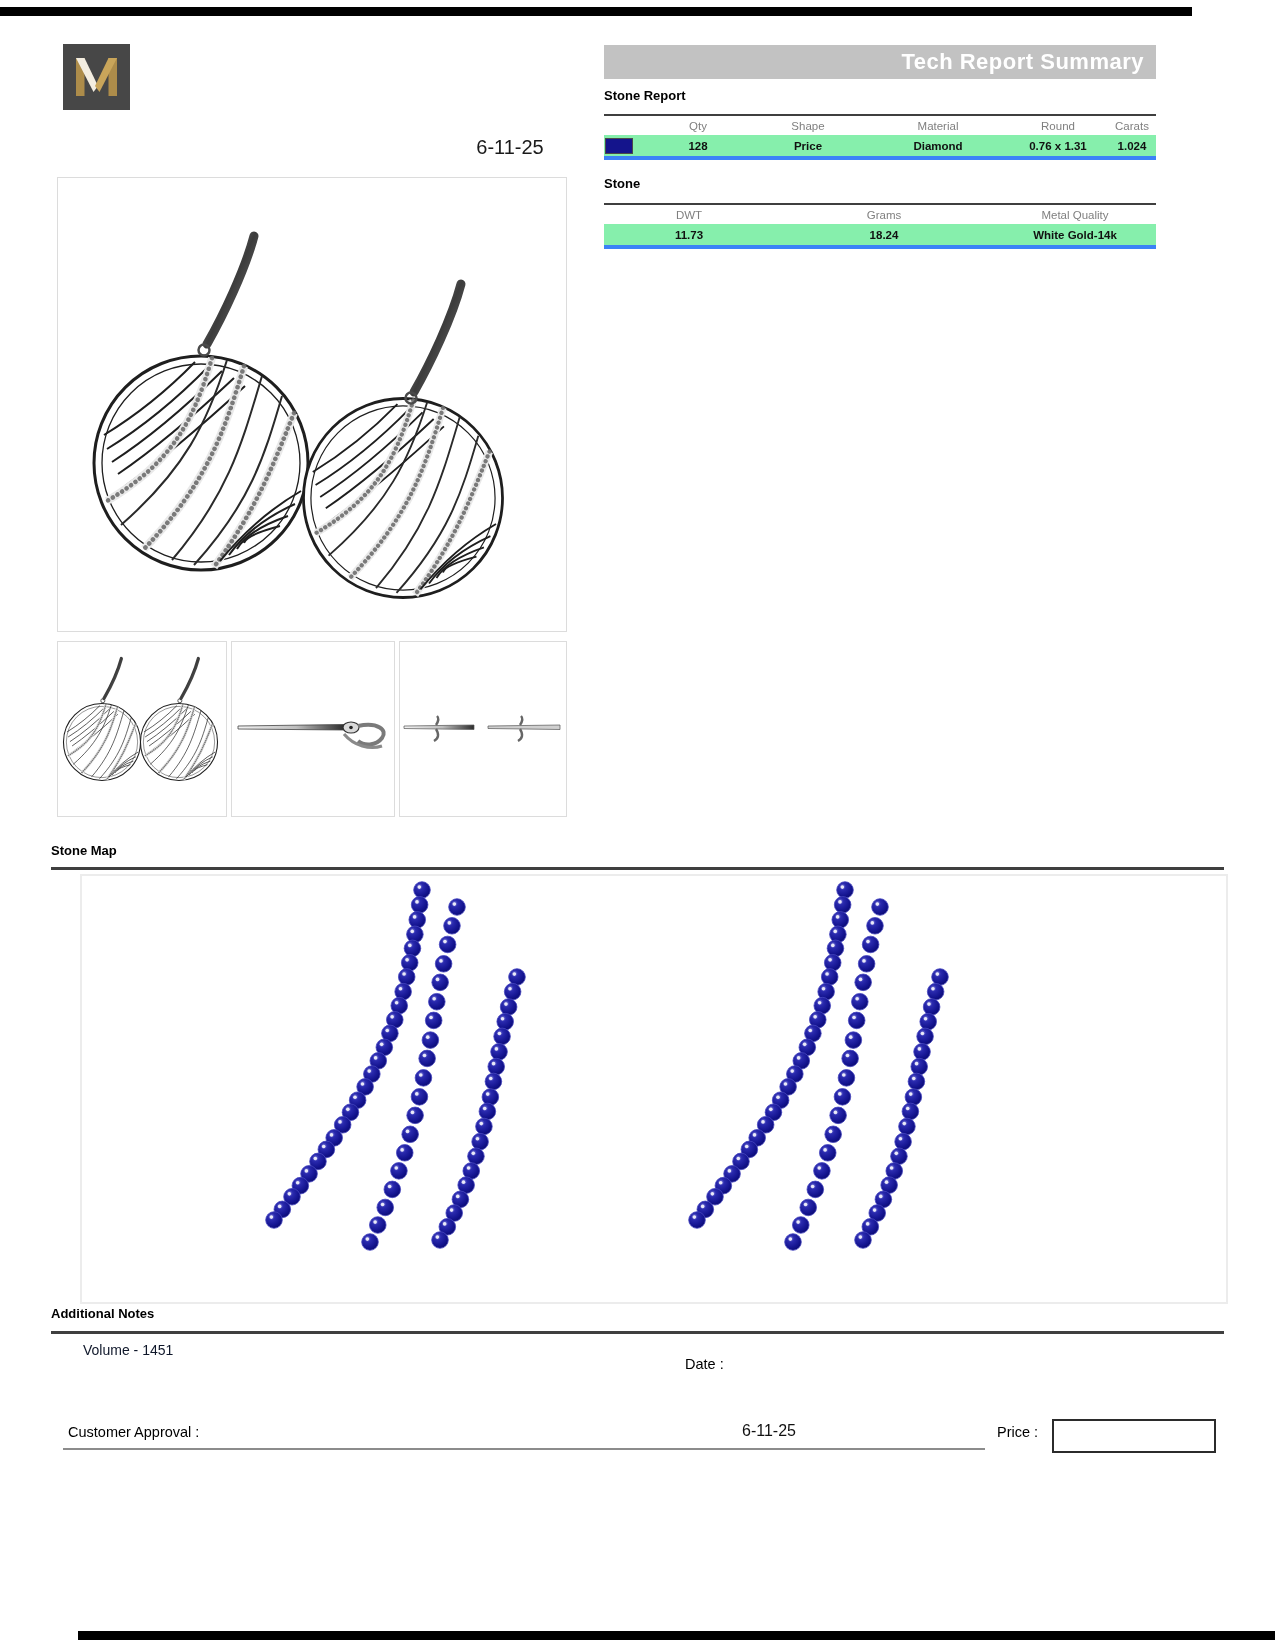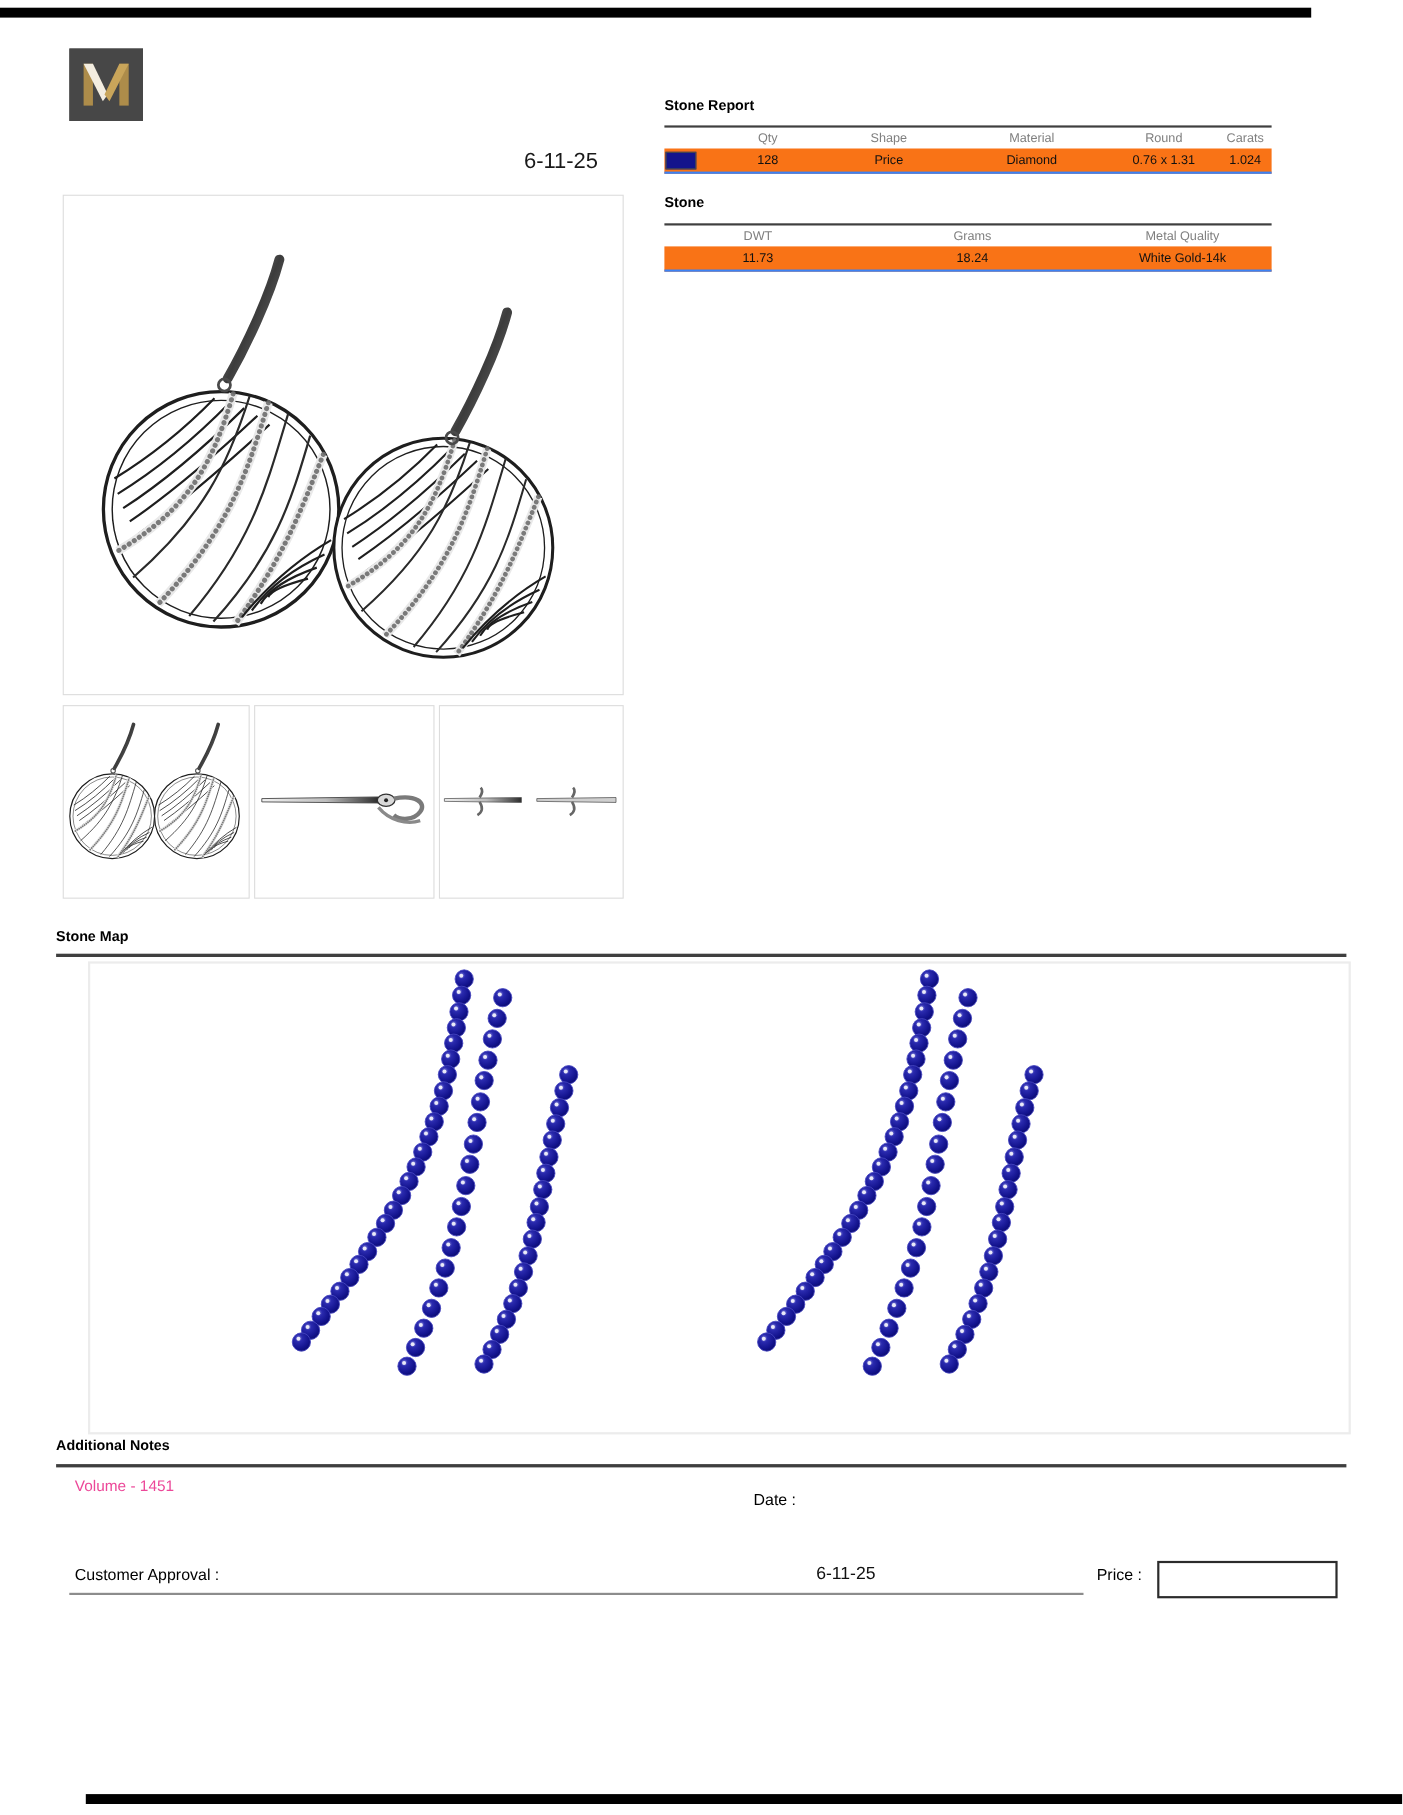--- a/index.html
+++ b/index.html
@@ -17,53 +17,56 @@
   .sec-head{font-size:13px;font-weight:bold;color:#000;}
   .rule-dark{background:#3f3f3f;height:2px;}
   .rule-mid{background:#8c8c8c;height:2px;}
   
   .tbl{left:604px;width:552px;}
   .tr{display:grid;align-items:center;}
   .t1{grid-template-columns:44px 100px 120px 140px 100px 48px;}
   .t2{grid-template-columns:170px 220px 162px;}
   .th{color:#7f7f7f;font-size:11.5px;text-align:center;}
   .td{color:#111;font-size:11.5px;text-align:center;}
-  .rowbg{background:#f97316;border-bottom:2px solid #3b82f6;}
+  .rowbg{background:#86efac;border-bottom:4px solid #3b82f6;font-weight:bold;}
   .swatch{width:26px;height:14px;margin-left:1px;border:1.5px solid #4a4a4a;}
   
   #date-top{left:440px;top:136px;width:140px;text-align:center;font-size:20px;color:#1a1a1a;}
   
   .imgbox{border:1px solid #dcdcdc;background:#fff;}
   #mainbox{left:57px;top:177px;width:508px;height:453px;}
   .thumb{top:641px;height:174px;}
   
   #map-box{left:80px;top:874px;width:1144px;height:426px;border:2px solid #ececec;background:#fff;}
   
   .gray-label{color:#000000;font-size:14.5px;}
   #price-box{left:1052px;top:1419px;width:160px;height:30px;border:2px solid #2b2b2b;background:#fff;}
-  #volume{left:68px;top:1342px;font-size:14px;color:#ec4899;}
+  #volume{left:83px;top:1342px;font-size:14px;color:#0f172a;}
 </style>
 </head>
 <body>
 
 <div id="page">
 
   <div class="abs bar-black" style="left:0;top:7px;width:1192px;height:9px;"></div>
   <div class="abs bar-black" style="left:78px;top:1631px;width:1197px;height:9px;"></div>
 
   <div id="logo" class="abs">
     <svg width="67" height="66" viewBox="0 0 67 66">
       <rect x="0" y="0" width="67" height="66" fill="#474747"></rect>
       <rect x="13" y="14" width="8.5" height="38" fill="#ad8c4a"></rect>
       <rect x="45.5" y="14" width="8.5" height="38" fill="#ad8c4a"></rect>
       <polygon points="21.5,14 13,14 30.5,48 35,42" fill="#f3ede0"></polygon>
       <polygon points="45.5,14 54,14 36.5,48 32,42" fill="#c9a55a"></polygon>
     </svg>
   </div>
 
+  <div id="titlebar" class="abs">
+    <span class="t">Tech Report Summary</span>
+  </div>
 
   <div class="abs sec-head" style="left:604px;top:88px;">Stone Report</div>
   <div class="abs rule-dark" style="left:604px;top:114px;width:552px;"></div>
   <div class="abs tbl tr t1" style="top:118px;height:16px;">
     <div class="th"></div>
     <div class="th">Qty</div>
     <div class="th">Shape</div>
     <div class="th">Material</div>
     <div class="th">Round</div>
     <div class="th">Carats</div>

